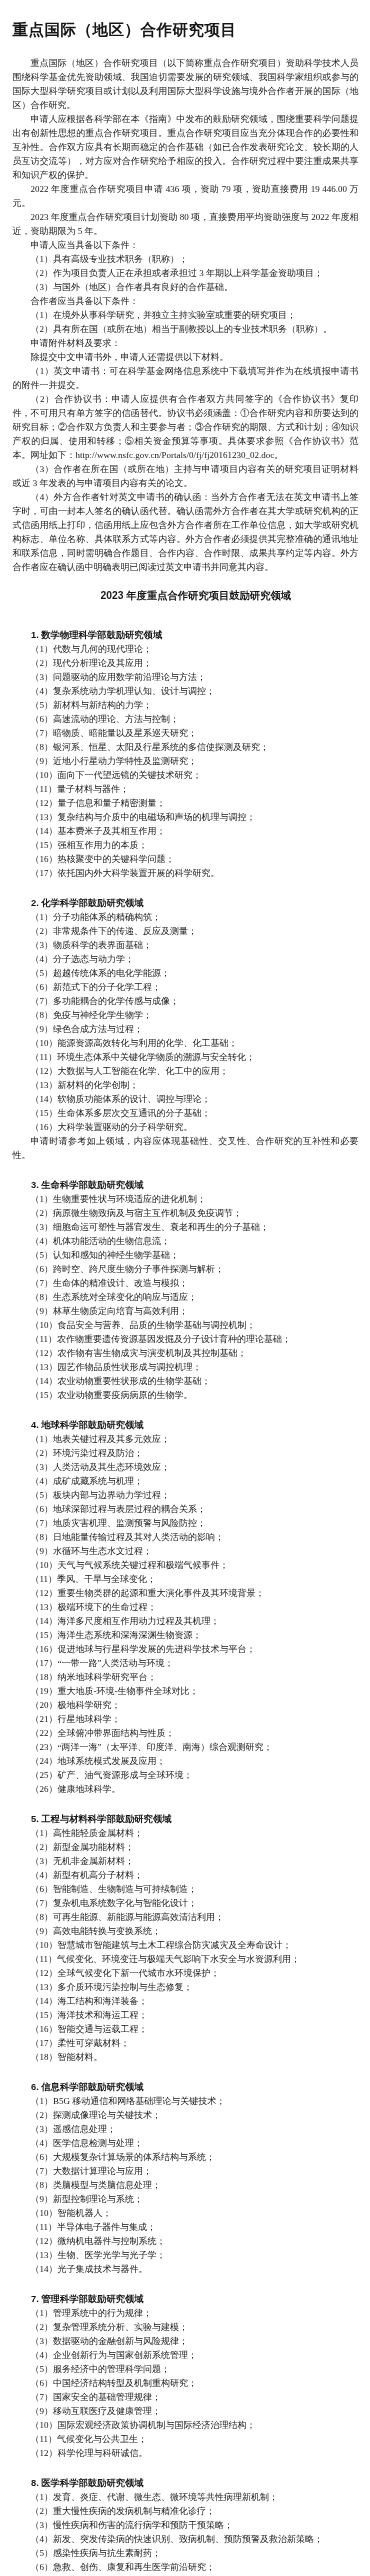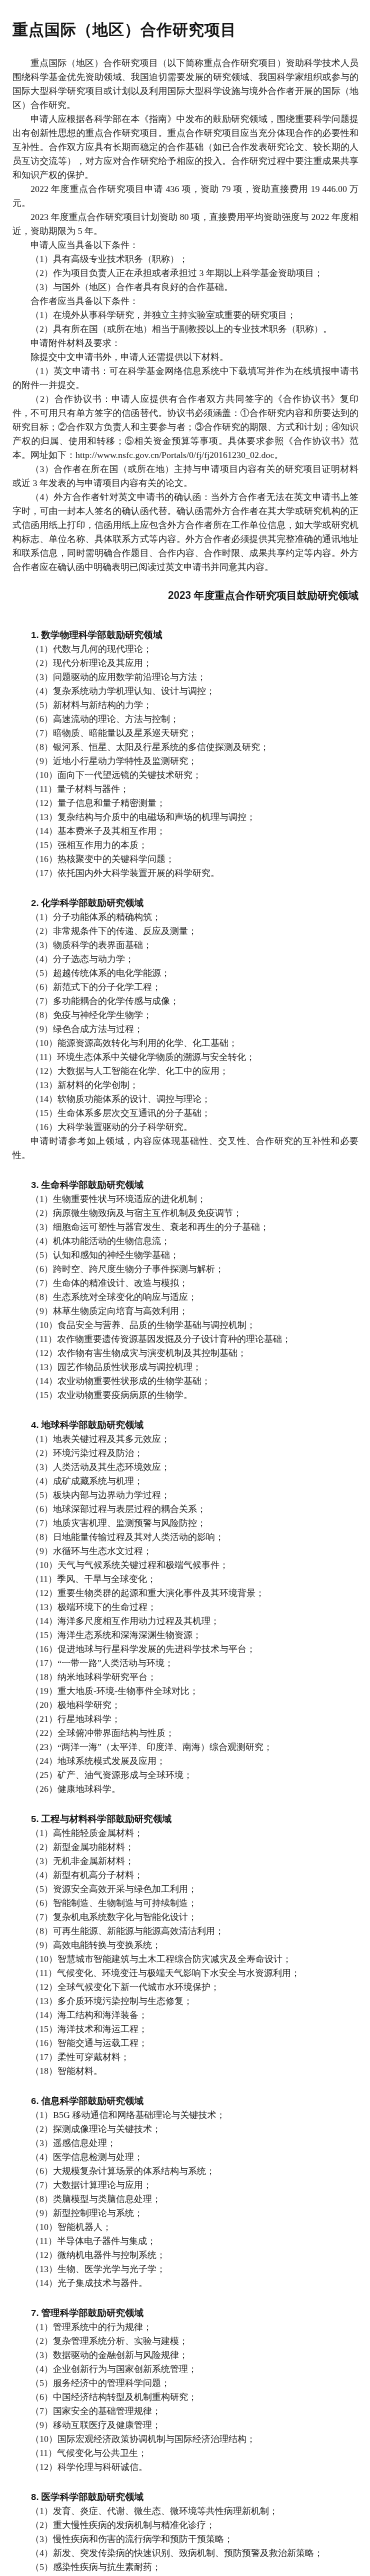--- a/index.html
+++ b/index.html
@@ -37,21 +37,21 @@
     font-family:"Liberation Sans","DejaVu Sans",sans-serif;
     font-weight:normal;
   }
   p.big-head{
     font-family:"Liberation Sans","DejaVu Sans",sans-serif;
     font-weight:bold;
     font-size:10.3px;
     line-height:15.5px;
     margin:14.4px 0 8.2px 0;
     text-indent:2em;
-    text-align:right;
+    text-align:center;
   }
   p.sec-head{
     font-family:"Liberation Sans","DejaVu Sans",sans-serif;
     font-weight:bold;
     font-size:9.3px;
     margin-top:16px;
   }
 </style>
 </head>
 <body>
@@ -169,21 +169,20 @@
       <p class="para">（22）全球俯冲带界面结构与性质；</p>
       <p class="para">（23）“两洋一海”（太平洋、印度洋、南海）综合观测研究；</p>
       <p class="para">（24）地球系统模式发展及应用；</p>
       <p class="para">（25）矿产、油气资源形成与全球环境；</p>
       <p class="para">（26）健康地球科学。</p>
       <p class="para sec-head">5. 工程与材料科学部鼓励研究领域</p>
       <p class="para">（1）高性能轻质金属材料；</p>
       <p class="para">（2）新型金属功能材料；</p>
       <p class="para">（3）无机非金属新材料；</p>
       <p class="para">（4）新型有机高分子材料；</p>
-      <p class="para">（5）资源安全高效开采与绿色加工利用；</p>
       <p class="para">（6）智能制造、生物制造与可持续制造；</p>
       <p class="para">（7）复杂机电系统数字化与智能化设计；</p>
       <p class="para">（8）可再生能源、新能源与能源高效清洁利用；</p>
       <p class="para">（9）高效电能转换与变换系统；</p>
       <p class="para">（10）智慧城市智能建筑与土木工程综合防灾减灾及全寿命设计；</p>
       <p class="para">（11）气候变化、环境变迁与极端天气影响下水安全与水资源利用；</p>
       <p class="para">（12）全球气候变化下新一代城市水环境保护；</p>
       <p class="para">（13）多介质环境污染控制与生态修复；</p>
       <p class="para">（14）海工结构和海洋装备；</p>
       <p class="para">（15）海洋技术和海运工程；</p>

